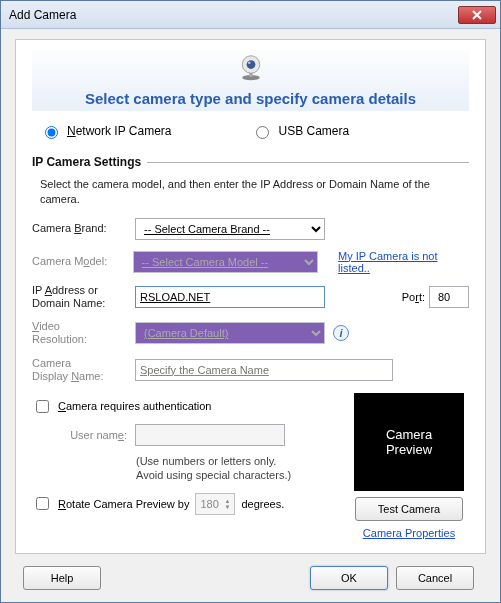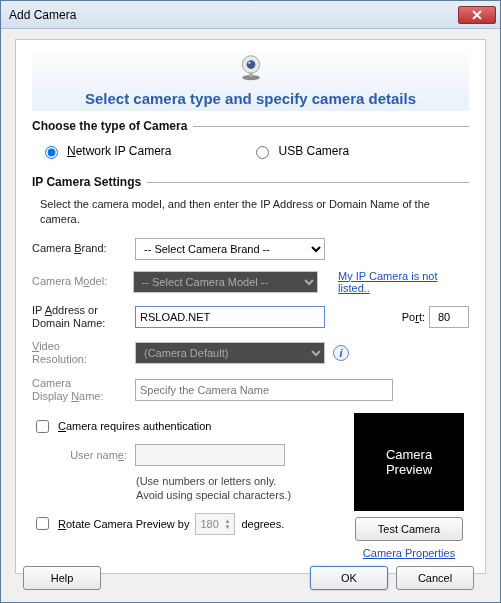--- a/index.html
+++ b/index.html
@@ -15,23 +15,23 @@
 .heading { font-size:15px; color:#2a5db0; font-weight:600; }
 .fieldset-label { font-size:12px; font-weight:bold; color:#111; margin-top:6px; margin-bottom:6px; display:flex; align-items:center; gap:6px; }
 .fieldset-label .line { flex:1; height:1px; background:#b0b0b0; }
 .radio-row { display:flex; gap:80px; padding:4px 8px 10px 8px; font-size:12px; }
 .radio-item { display:flex; align-items:center; gap:6px; }
 .radio-item label u { text-decoration: underline; }
 .desc { font-size:11px; color:#222; padding:2px 0 10px 8px; line-height:1.4; }
 .form-row { display:flex; align-items:center; gap:8px; margin-bottom:10px; font-size:11px; }
 .form-label { width:95px; color:#222; line-height:1.2; }
 .form-label.disabled { color:#888; }
-select.combo, input.txt { font-size:11px; height:22px; border:1px solid #abadb3; background:#fff; padding:1px 4px; }
+select.combo, input.txt { font-size:11px; height:22px; border:1px solid #abadb3; background:#fff; padding:1px 4px;text-decoration:underline; }
 select.combo { width:190px; }
-select.combo:disabled { color:#888; background:#000000; }
+select.combo:disabled { color:#888; background:#4c1d95; }
 input.txt { width:190px; }
 input.txt:disabled { background:#f5f5f5; color:#888; }
 input.txt.wide { width:258px; }
 .link { color:#1a4ec8; text-decoration:underline; font-size:11px; cursor:pointer; }
 .port-group { margin-left:auto; display:flex; align-items:center; gap:4px; }
 .port-input { width:40px; height:22px; border:1px solid #abadb3; font-size:11px; padding:1px 8px; }
 .info-icon { width:16px; height:16px; border-radius:50%; border:1px solid #5a8bd0; color:#3060b0; font-style:italic; font-weight:bold; font-size:11px; display:inline-flex; align-items:center; justify-content:center; background:#eef4fc; }
 .lower { display:flex; margin-top:4px; }
 .lower-left { flex:1; }
 .checkbox-row { display:flex; align-items:center; gap:6px; font-size:11px; margin:4px 0 8px 0; }
@@ -73,24 +73,20 @@
         <svg class="cam-icon" viewBox="0 0 32 32">
           <ellipse cx="16" cy="27" rx="10" ry="3" fill="#888"></ellipse>
           <rect x="14" y="20" width="4" height="6" fill="#aaa"></rect>
           <circle cx="16" cy="12" r="10" fill="#e8e8e8" stroke="#999"></circle>
           <circle cx="16" cy="12" r="5" fill="#3a5a90"></circle>
           <circle cx="14" cy="10" r="1.5" fill="#aaccee"></circle>
         </svg>
         <span class="heading">Select camera type and specify camera details</span>
       </div>
 
-      <div class="fieldset-label">
-        <span>Choose the type of Camera</span>
-          <span class="line"></span>
-      </div>
       <div class="radio-row">
         <div class="radio-item">
           <input type="radio" checked="" style="">
           <label><u>N</u>etwork IP Camera</label>
         </div>
         <div class="radio-item">
           <input type="radio" style="">
           <label>USB Camera</label>
         </div>
       </div>

